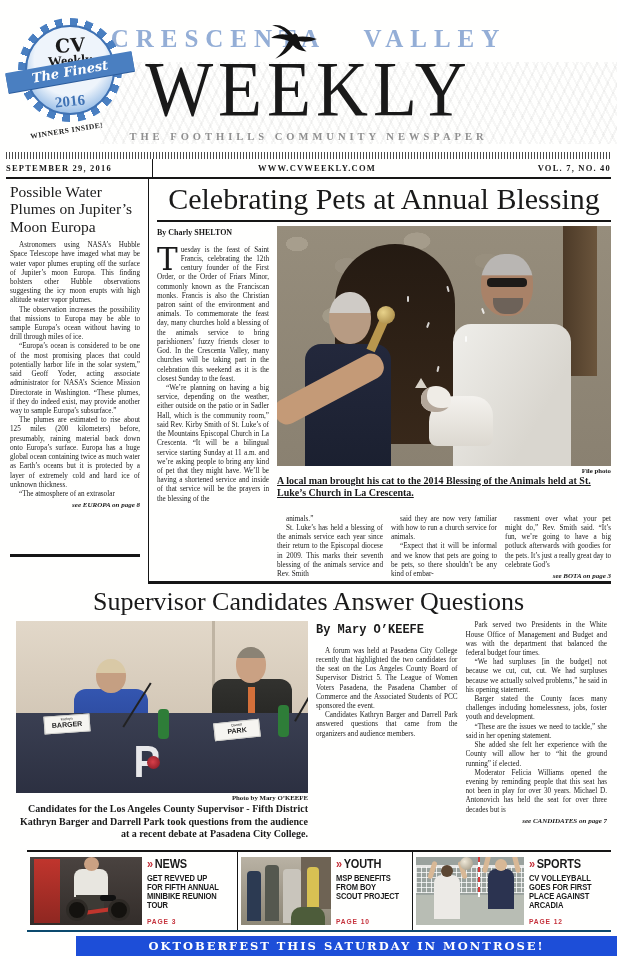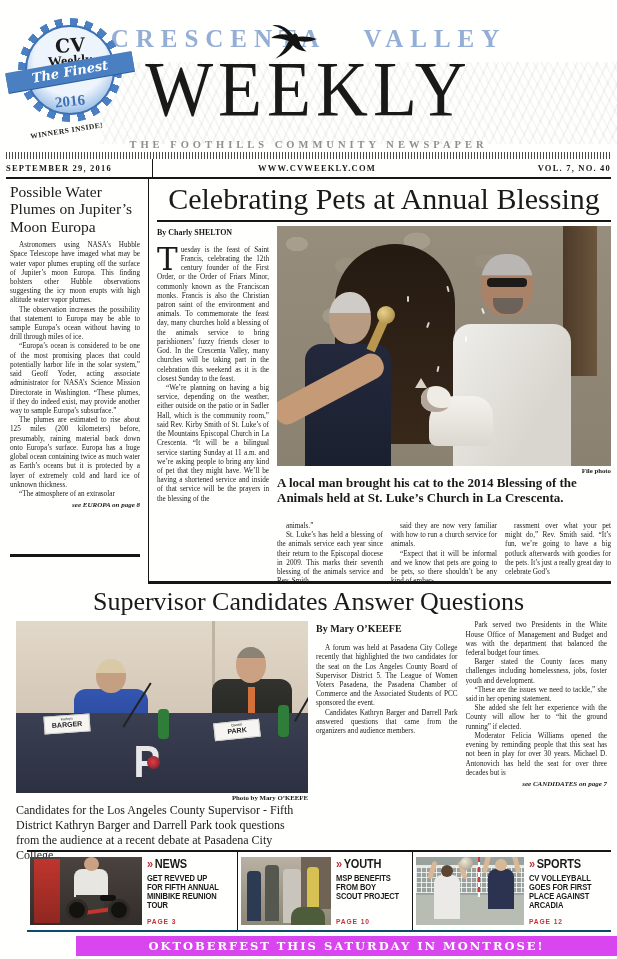--- a/index.html
+++ b/index.html
@@ -11,21 +11,21 @@
   .masthead{position:relative;height:150px;overflow:hidden;}
   .mast-texture{position:absolute;left:100px;right:0;top:62px;height:82px;opacity:.5;
     background:
       repeating-linear-gradient(115deg, rgba(60,60,60,.10) 0 2px, transparent 2px 9px),
       repeating-linear-gradient(62deg, rgba(60,60,60,.08) 0 2px, transparent 2px 7px);}
   .mast-top{position:relative;text-align:center;font-weight:bold;font-size:25px;letter-spacing:7px;
     color:#94aed6;padding-top:26px;line-height:1;word-spacing:26px;}
   .mast-main{position:relative;text-align:center;font-size:72px;line-height:.92;letter-spacing:5px;
     color:#191919;transform:scaleY(1.08);transform-origin:top;margin-top:2px;}
   .mast-tagline{position:relative;text-align:center;font-size:10.5px;font-weight:bold;letter-spacing:4px;
-    color:#8f8f8f;margin-top:20px;}
+    color:#8f8f8f;margin-top:12px;}
   .swallow{position:absolute;left:268px;top:20px;width:52px;height:42px;}
   
   .badge-wrap{position:absolute;left:12px;top:16px;width:122px;height:126px;z-index:3;}
   .badge-burst{position:absolute;left:6px;top:2px;width:104px;height:104px;border-radius:50%;
     background:repeating-conic-gradient(#4a7fc1 0deg 9deg, #fff 9deg 18deg);}
   .badge-circle{position:absolute;left:13px;top:9px;width:90px;height:90px;border-radius:50%;
     background:radial-gradient(circle at 50% 38%, #eef4fb 0 52%, #9cc0e8 78%, #4a7fc1 100%);
     border:2px solid #3f72b4;box-sizing:border-box;text-align:center;}
   .badge-cv{font-size:19px;font-weight:bold;letter-spacing:0;margin-top:10px;line-height:.9;
     font-family:"DejaVu Serif",serif;transform:rotate(-4deg);}
@@ -59,21 +59,21 @@
   .mainstory{flex:1;border-left:1.5px solid #161616;border-bottom:3px solid #161616;
     box-sizing:border-box;padding:2px 0 12px 8px;overflow:hidden;}
   .mainstory h1{font-size:30px;font-weight:normal;text-align:center;margin:2px 0 0 0;line-height:1.05;
     white-space:nowrap;border-bottom:2px solid #161616;padding-bottom:5px;}
   .ms-body{display:grid;grid-template-columns:112px 1fr;column-gap:8px;margin-top:4px;}
   .ms-col1{grid-row:1 / span 3;overflow:hidden;height:356px;}
   .ms-byline{font-size:8px;font-weight:bold;margin:2px 0 8px 0;}
   .dropcap{float:left;font-size:31px;line-height:25px;padding:1px 3px 0 0;font-family:"DejaVu Serif",serif;}
   .ms-photo{height:240px;position:relative;overflow:hidden;background:#8d8474;}
   .credit{font-size:6.8px;font-weight:bold;text-align:right;line-height:1.2;margin-top:1px;}
-  .caption{font-size:13px;font-weight:bold;line-height:1.2;}
+  .caption{font-size:10px;font-weight:bold;line-height:1.2;text-decoration:underline;}
   .ms-cols{display:flex;gap:8px;margin-top:16px;height:92px;overflow:hidden;}
   .ms-cols .col{flex:1;}
 
   
   .bp-stone{position:absolute;inset:0;background:
      radial-gradient(18px 12px at 20px 18px, #a79e8d 0 60%, transparent 62%),
      radial-gradient(20px 13px at 70px 40px, #9a9181 0 60%, transparent 62%),
      radial-gradient(22px 14px at 140px 15px, #a59c8b 0 60%, transparent 62%),
      radial-gradient(20px 12px at 210px 35px, #988f7e 0 60%, transparent 62%),
      radial-gradient(24px 15px at 60px 90px, #a29a88 0 60%, transparent 62%),
@@ -103,23 +103,23 @@
   .bp-asperg{position:absolute;left:96px;top:92px;width:9px;height:34px;background:#b9974e;transform:rotate(24deg);}
   .bp-asperg-head{position:absolute;left:100px;top:80px;width:18px;height:18px;border-radius:50%;
      background:radial-gradient(circle at 35% 35%, #e8d28a, #9c7c3a);}
   .bp-drop{position:absolute;width:2px;height:6px;background:rgba(255,255,255,.8);border-radius:1px;}
 
   
   .story2{margin:0 6px;height:258px;}
   .story2 h1{font-size:26px;font-weight:normal;text-align:center;margin:4px 0 6px 0;line-height:1.05;}
   .s2-body{display:grid;grid-template-columns:292px 1fr 1fr;column-gap:8px;padding:0 4px 0 10px;}
   .s2-photo{height:172px;position:relative;overflow:hidden;background:#d9cfc1;}
-  .s2-caption{font-size:12px;font-weight:normal;line-height:1.25;margin-top:1px;}
+  .s2-caption{font-size:10px;font-weight:bold;line-height:1.25;margin-top:1px;text-align:right;}
   .s2-col{overflow:hidden;height:222px;}
-  .s2-byline{font-size:10px;font-weight:bold;margin:2px 0 8px 0;}
+  .s2-byline{font-size:12px;font-weight:bold;margin:2px 0 8px 0;font-family:Liberation Mono, monospace;}
 
   
   .dp-wall{position:absolute;inset:0;background:linear-gradient(#e2d8c9,#cfc3b2 70%);}
   .dp-doorline{position:absolute;left:196px;top:0;width:3px;height:80px;background:#bfb4a3;}
   .dp-table{position:absolute;left:-10px;bottom:-6px;width:320px;height:86px;background:linear-gradient(#3a3f52,#2b2f40);}
   .dp-logo-p{position:absolute;left:116px;bottom:6px;color:#e8e8ea;font-size:44px;font-weight:bold;
      font-family:"Liberation Sans",sans-serif;transform:scaleX(.9);}
   .dp-rose{position:absolute;left:131px;bottom:24px;width:13px;height:13px;border-radius:50%;
      background:radial-gradient(circle at 45% 45%, #d8404a, #7c1420);}
   .dp-w-body{position:absolute;left:58px;top:68px;width:74px;height:46px;border-radius:12px 12px 0 0;
@@ -182,21 +182,21 @@
      background:repeating-linear-gradient(#d23a3a 0 5px,#fff 5px 10px);}
   .vb-p1{position:absolute;left:18px;top:18px;width:26px;height:44px;border-radius:8px 8px 0 0;background:#eceae6;}
   .vb-p1h{position:absolute;left:25px;top:8px;width:12px;height:12px;border-radius:50%;background:#5b4633;}
   .vb-p2{position:absolute;left:72px;top:12px;width:26px;height:40px;border-radius:8px 8px 0 0;background:#2b3350;}
   .vb-p2h{position:absolute;left:79px;top:2px;width:12px;height:12px;border-radius:50%;background:#d8b896;}
   .vb-arm{position:absolute;width:5px;height:18px;background:#d8b896;border-radius:3px;}
   .vb-ball{position:absolute;left:44px;top:0px;width:13px;height:13px;border-radius:50%;
      background:radial-gradient(circle at 35% 35%,#efe8d8,#9a917c);}
 
   
-  .banner{margin:4px 0 0 76px;height:20px;background:#d946ef;color:#fff;text-align:center;
+  .banner{margin:4px 0 0 76px;height:20px;background:#1d4ed8;color:#fff;text-align:center;
     font-family:"DejaVu Serif",serif;font-weight:bold;font-size:11.5px;letter-spacing:2px;line-height:20px;}
 </style>
 </head>
 <body>
 
 <div class="page">
 
   <div class="masthead">
     <div class="mast-texture"></div>
 
@@ -227,21 +227,21 @@
     <div class="cell-vol">VOL. 7, NO. 40</div>
   </div>
 
   <div class="top-section">
 
     <div class="rail">
       <div class="rail-inner">
         <h2>Possible Water Plumes on Jupiter’s Moon Europa</h2>
         <div class="bodytext">
           <p>Astronomers using NASA’s Hubble Space Telescope have imaged what may be water vapor plumes erupting off the surface of Jupiter’s moon Europa. This finding bolsters other Hubble observations suggesting the icy moon erupts with high altitude water vapor plumes.</p>
-          <p>The observation increases the possibility that statement to Europa may be able to sample Europa’s ocean without having to drill through miles of ice.</p>
+          <p>The observation increases the possibility that missions to Europa may be able to sample Europa’s ocean without having to drill through miles of ice.</p>
           <p>“Europa’s ocean is considered to be one of the most promising places that could potentially harbor life in the solar system,” said Geoff Yoder, acting associate administrator for NASA’s Science Mission Directorate in Washington. “These plumes, if they do indeed exist, may provide another way to sample Europa’s subsurface.”</p>
           <p>The plumes are estimated to rise about 125 miles (200 kilometers) before, presumably, raining material back down onto Europa’s surface. Europa has a huge global ocean containing twice as much water as Earth’s oceans but it is protected by a layer of extremely cold and hard ice of unknown thickness.</p>
           <p>“The atmosphere of an extrasolar</p>
         </div>
         <div class="jumpline">see EUROPA on page 8</div>
       </div>
     </div>
 
     <div class="mainstory">
       <h1>Celebrating Pets at Annual Blessing</h1>
@@ -331,20 +331,21 @@
       </div>
 
       <div class="s2-col bodytext">
         <div class="s2-byline">By Mary O’KEEFE</div>
         <p>A forum was held at Pasadena City College recently that highlighted the two candidates for the seat on the Los Angeles County Board of Supervisor District 5. The League of Women Voters Pasadena, the Pasadena Chamber of Commerce and the Associated Students of PCC sponsored the event.</p>
         <p>Candidates Kathryn Barger and Darrell Park answered questions that came from the organizers and audience members.</p>
       </div>
 
       <div class="s2-col bodytext">
         <p>Park served two Presidents in the White House Office of Management and Budget and was with the department that balanced the federal budget four times.</p>
+        <p>“We had surpluses [in the budget] not because we cut, cut, cut. We had surpluses because we actually solved problems,” he said in his opening statement.</p>
         <p>Barger stated the County faces many challenges including homelessness, jobs, foster youth and development.</p>
         <p>“These are the issues we need to tackle,” she said in her opening statement.</p>
         <p>She added she felt her experience with the County will allow her to “hit the ground running” if elected.</p>
         <p>Moderator Felicia Williams opened the evening by reminding people that this seat has not been in play for over 30 years. Michael D. Antonovich has held the seat for over three decades but is</p>
         <div class="jumpline">see CANDIDATES on page 7</div>
       </div>
     </div>
   </div>
 
   <div class="teasers">

